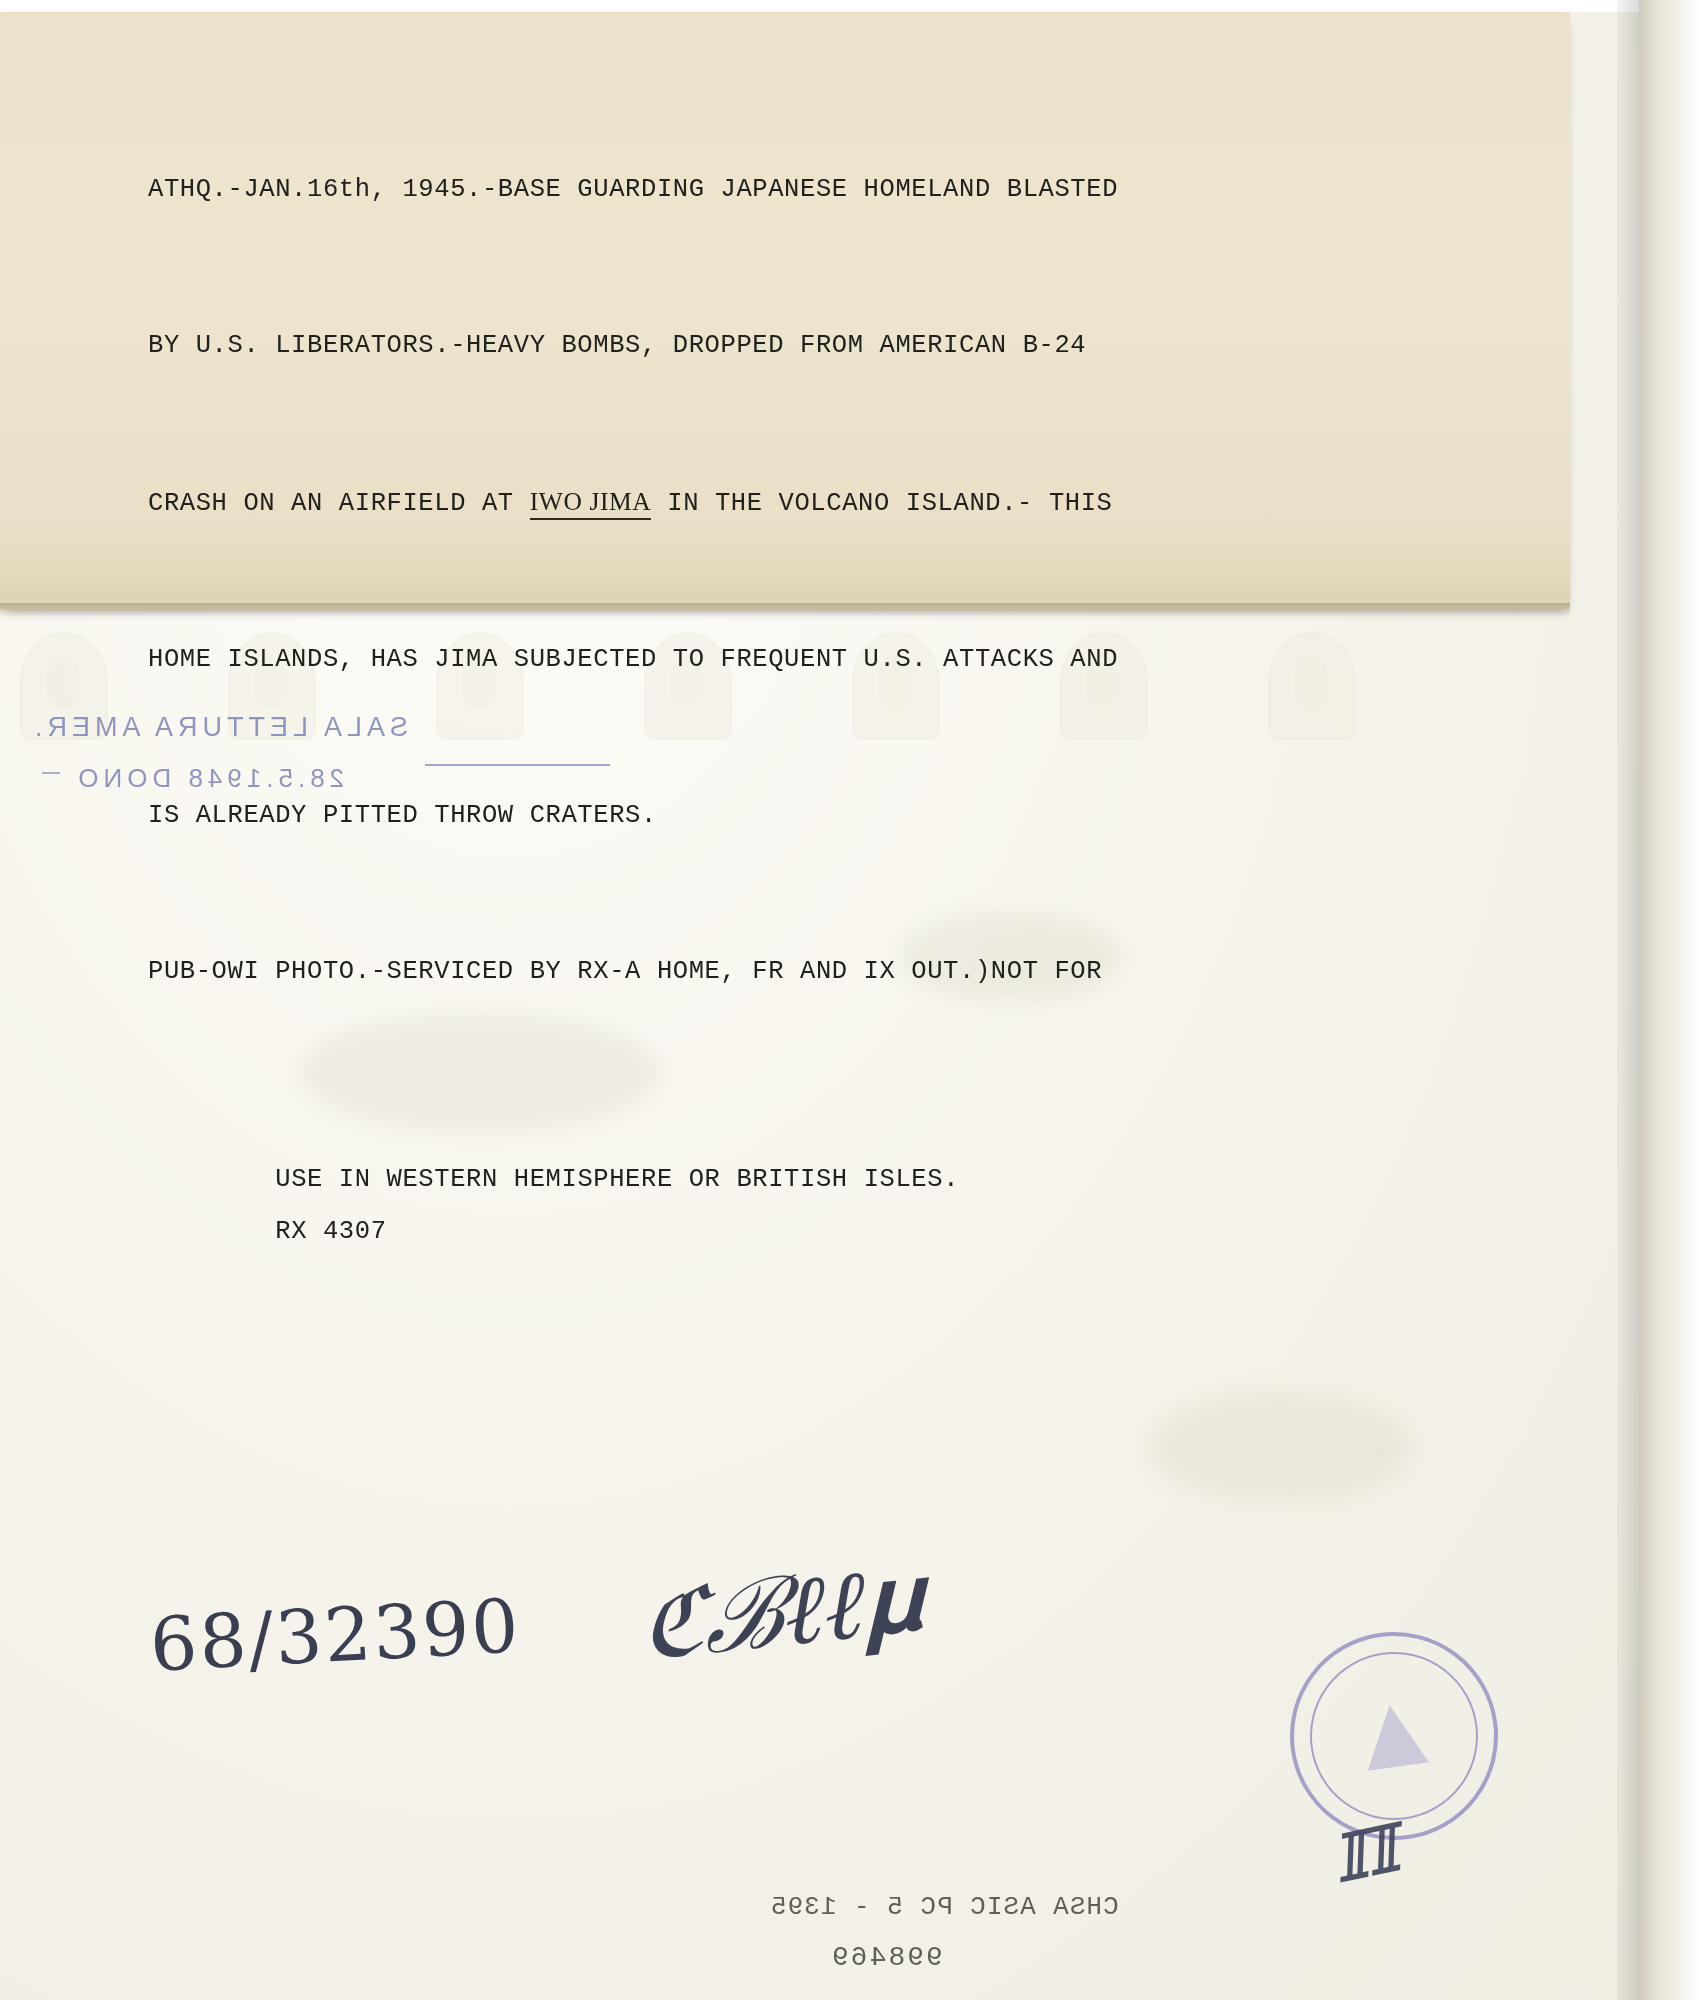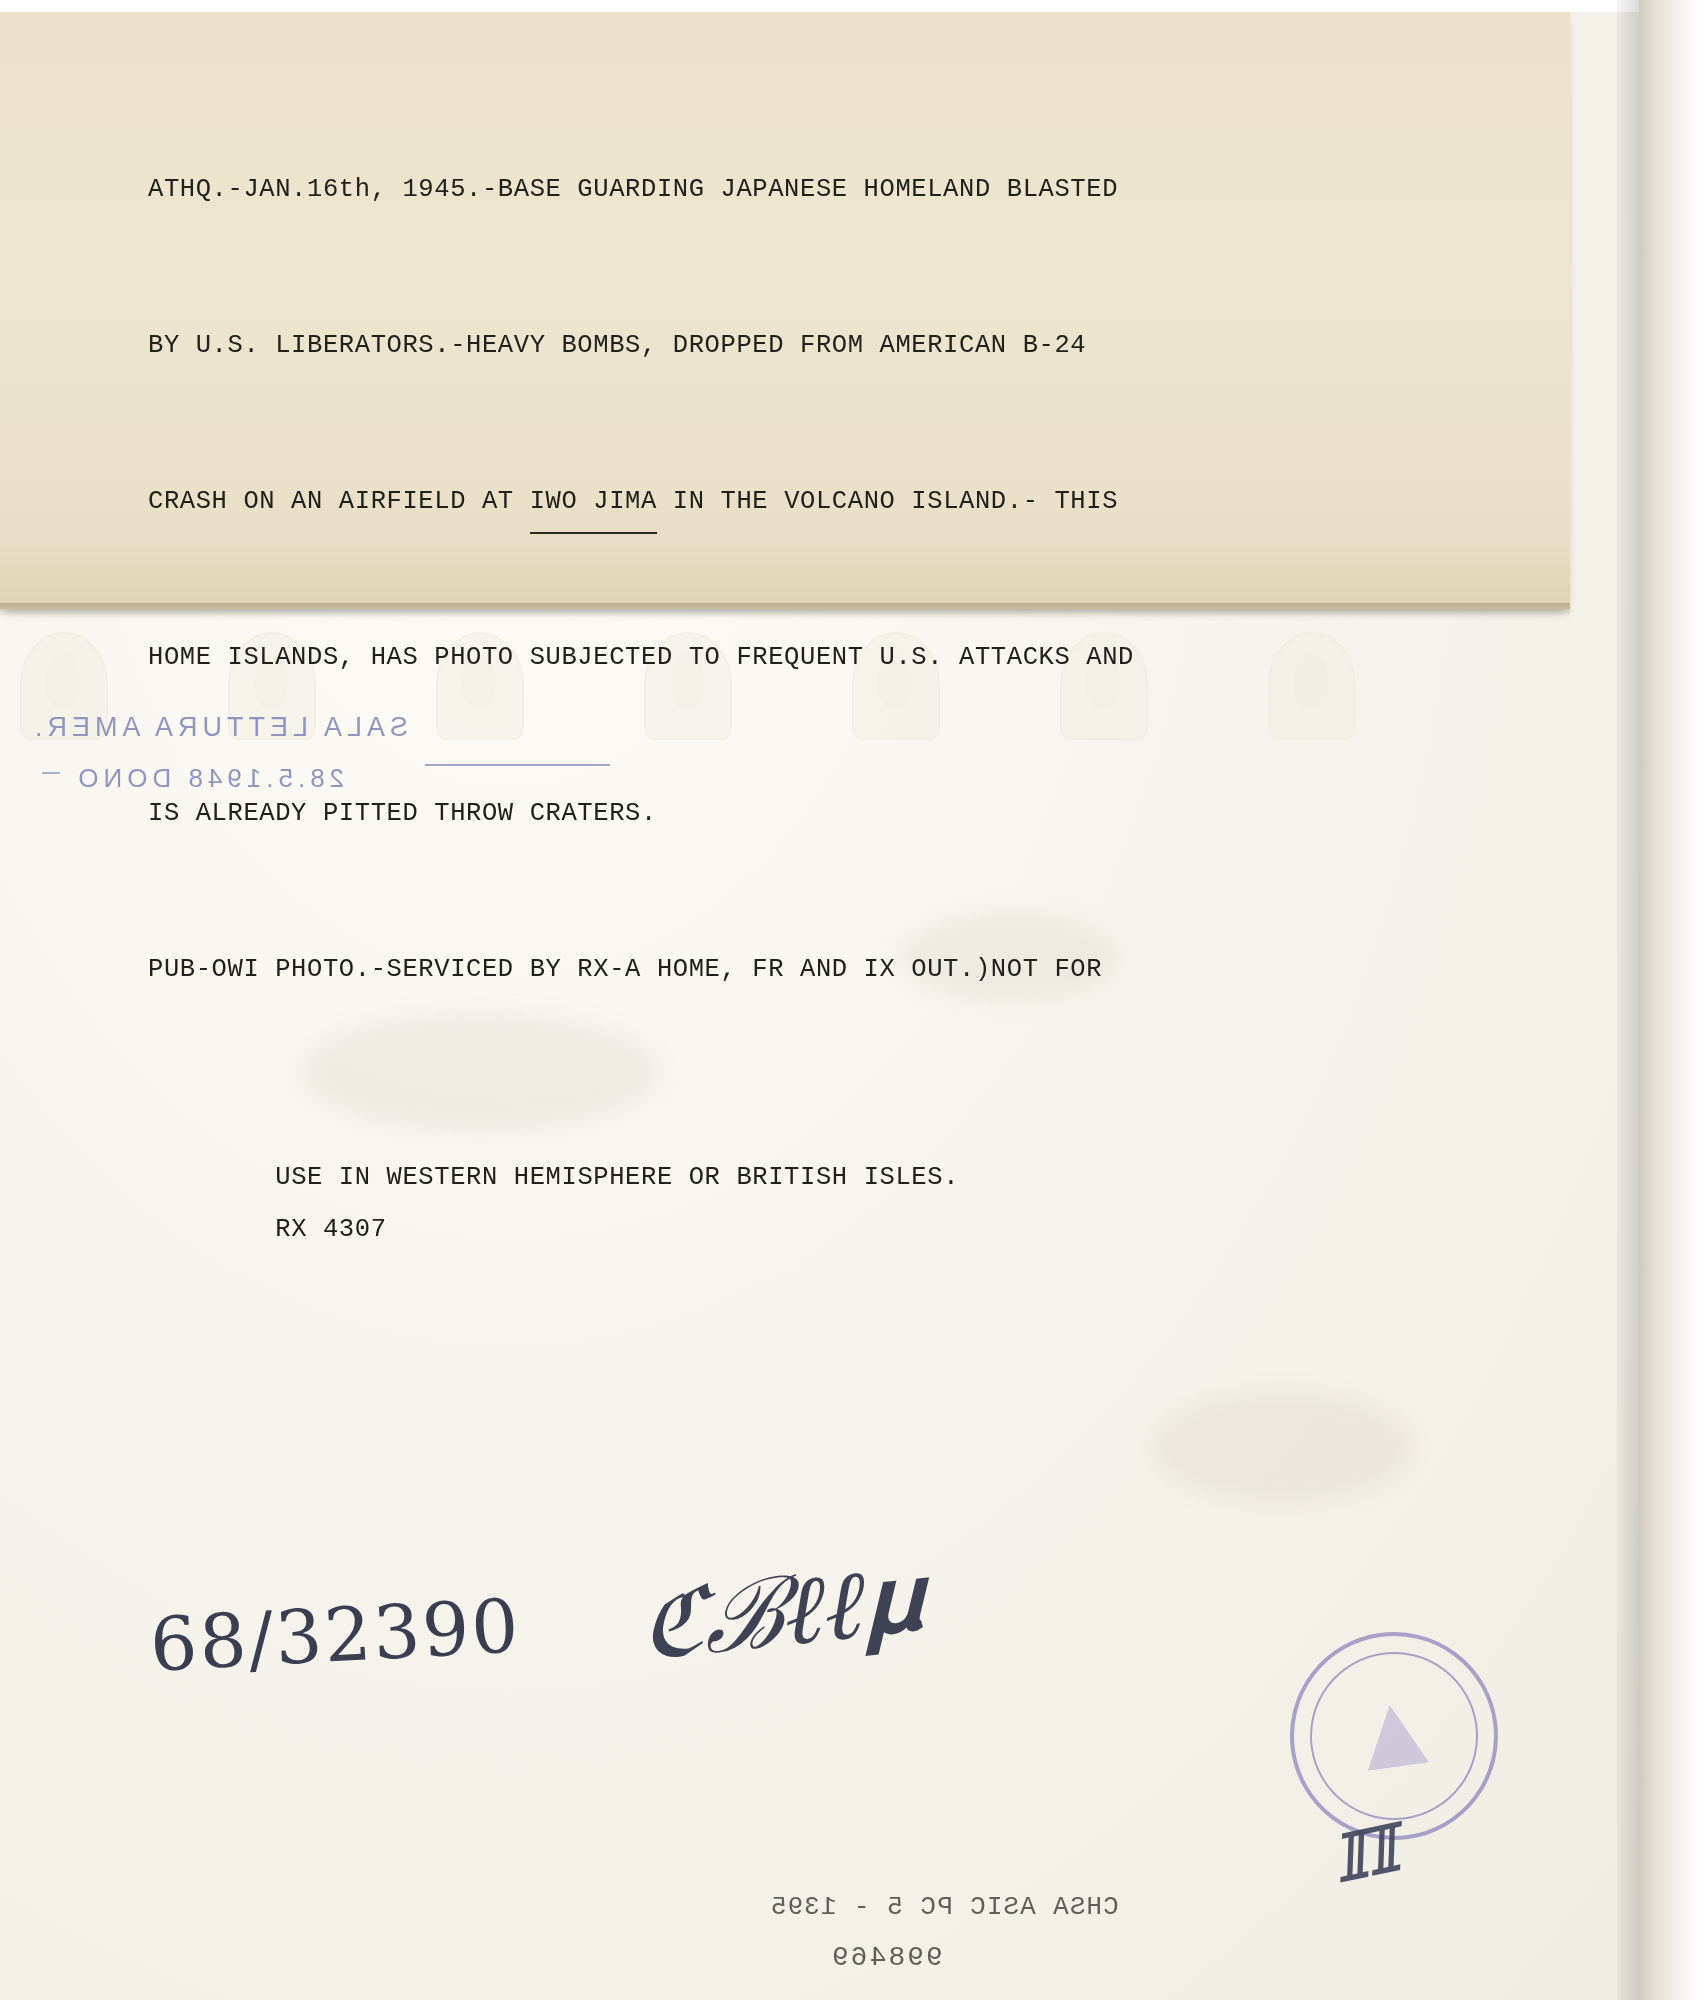--- a/index.html
+++ b/index.html
@@ -81,21 +81,21 @@
     top: 48px;
     width: 1290px;
     font-family: "Liberation Mono", monospace;
     font-size: 25.5px;
     line-height: 52px;
     letter-spacing: 0.6px;
     color: #20201c;
     white-space: pre;
   }
   #caption-text .line { display: block; position: relative; }
-  .ul { border-bottom: 2px solid #2a2a24; padding-bottom: 16px; }
+  .ul { border-bottom: 2px solid #2a2a24; padding-bottom: 2px; font-family: Liberation Serif, serif; }
   .last-line-wrap { display: flex; justify-content: space-between; width: 100%; }
 
   
   #sala-stamp {
     position: absolute;
     left: 30px;
     top: 700px;
     color: #7d85b8;
     font-family: "Liberation Sans", sans-serif;
     font-size: 27px;
@@ -237,21 +237,21 @@
 
   <div class="blotch" style="left:300px; top:1000px; width:360px; height:120px;"></div>
   <div class="blotch" style="left:900px; top:900px; width:220px; height:90px;"></div>
   <div class="blotch" style="left:1150px; top:1380px; width:260px; height:110px;"></div>
 
   <div id="caption-slip">
     <div id="caption-text">
       <span class="line">ATHQ.-JAN.16th, 1945.-BASE GUARDING JAPANESE HOMELAND BLASTED</span>
       <span class="line">BY U.S. LIBERATORS.-HEAVY BOMBS, DROPPED FROM AMERICAN B-24</span>
       <span class="line">CRASH ON AN AIRFIELD AT <span class="ul">IWO JIMA</span> IN THE VOLCANO ISLAND.- THIS</span>
-      <span class="line">HOME ISLANDS, HAS PHOTO SUBJECTED TO FREQUENT U.S. ATTACKS AND</span>
+      <span class="line">HOME ISLANDS, HAS JIMA SUBJECTED TO FREQUENT U.S. ATTACKS AND</span>
       <span class="line">IS ALREADY PITTED THROW CRATERS.</span>
       <span class="line">PUB-OWI PHOTO.-SERVICED BY RX-A HOME, FR AND IX OUT.)NOT FOR</span>
       <span class="line last-line-wrap">
         <span>USE IN WESTERN HEMISPHERE OR BRITISH ISLES.</span>
         <span>RX 4307</span>
       </span>
     </div>
   </div>
 
   <div id="sala-stamp">

